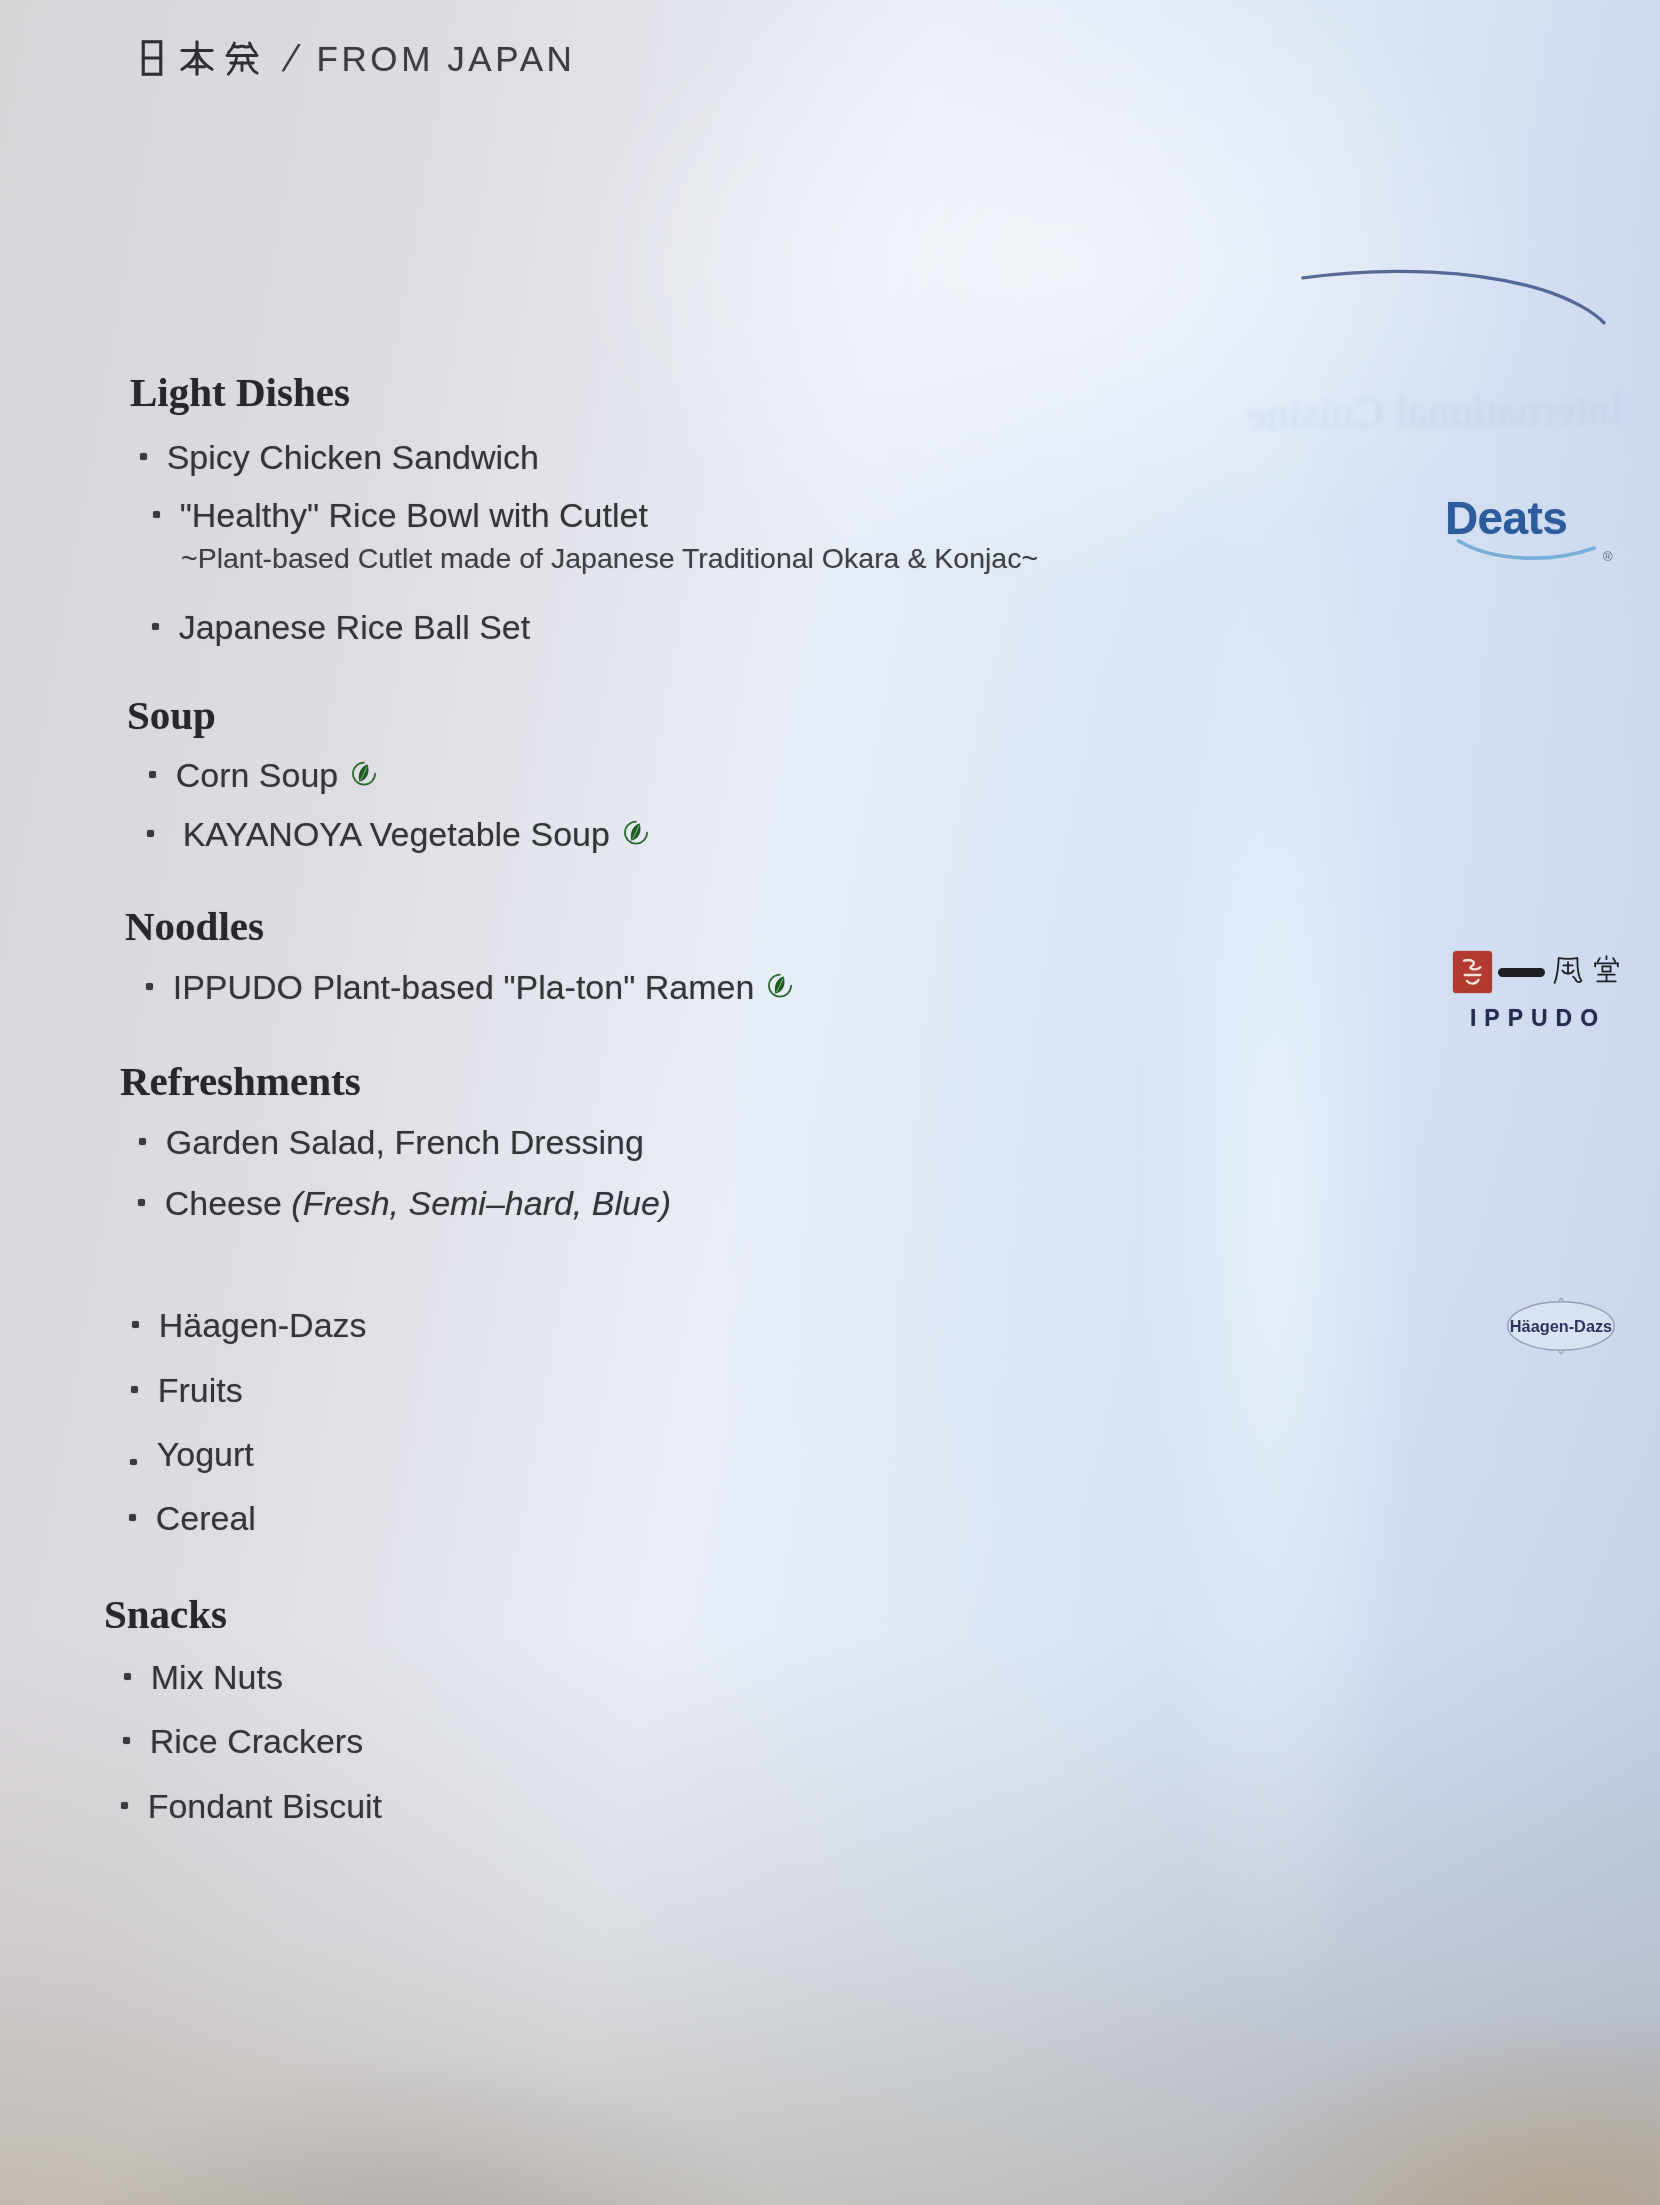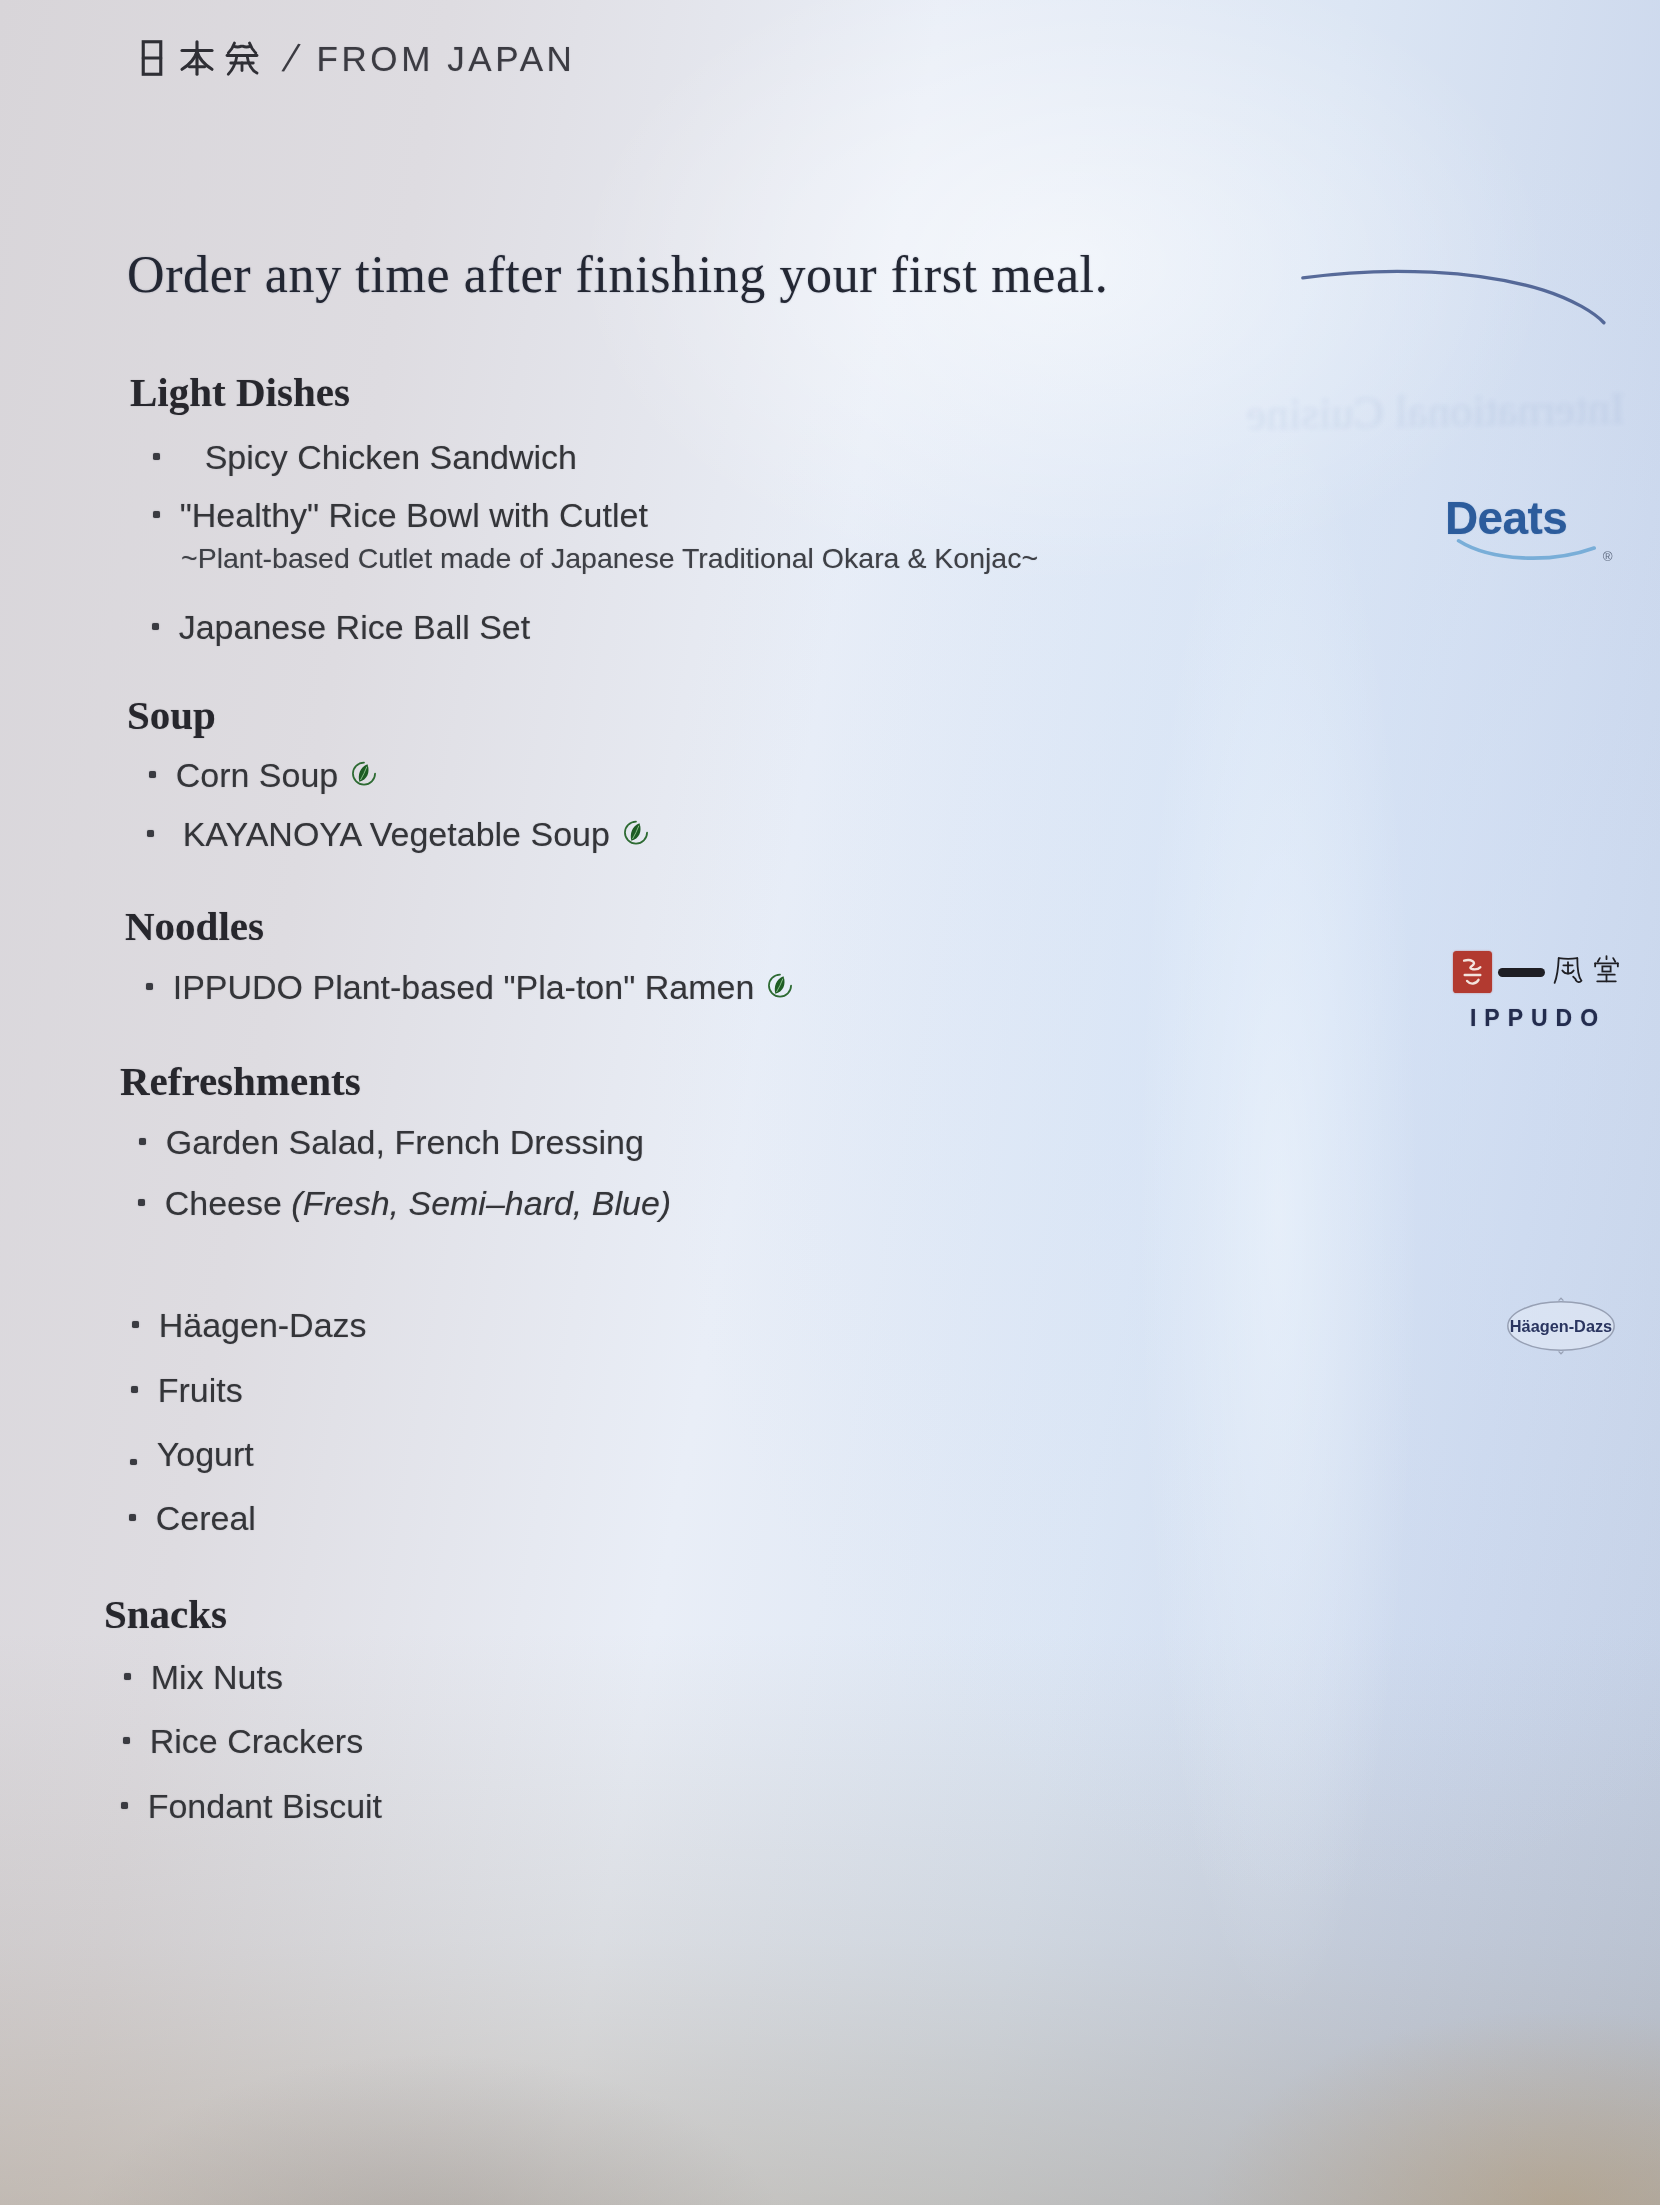--- a/index.html
+++ b/index.html
@@ -91,29 +91,28 @@
           <path d="M14,40 H50"></path>
         <path d="M24,28 C22,40 18,50 10,58"></path>
           <path d="M40,28 C42,42 48,52 56,56"></path>
         <path d="M32,40 V52"></path>
       </svg>
     </span>
     <span class="hdr-slash">/</span>
     <span class="hdr-en">FROM JAPAN</span>
   </div>
 
-  <div class="title">Order any time after finishing your first meal.</div>
   <span class="swoosh">
     <svg width="315" height="67" viewBox="0 0 520 110" fill="none">
       <path d="M8,26 C150,6 300,14 405,46 C455,62 490,84 505,100" stroke="#3e5488" stroke-width="5.5" stroke-linecap="round" opacity="0.85"></path>
     </svg>
   </span>
 
   <div class="sec-title" style="left:130px;top:368px;">Light Dishes</div>
-  <div class="row" style="left:153px;top:438px;gap:25px;">
+  <div class="row" style="left:140px;top:438px;">
     <span class="bullet"></span>
     <span class="item-text">Spicy Chicken Sandwich</span>
   </div>
   <div class="row" style="left:153px;top:496px;">
     <span class="bullet"></span>
     <span class="item-text">"Healthy" Rice Bowl with Cutlet</span>
   </div>
   <div class="note" style="left:181px;top:542px;">~Plant-based Cutlet made of Japanese Traditional Okara &amp; Konjac~</div>
   <div class="row" style="left:152px;top:608px;">
     <span class="bullet"></span>

